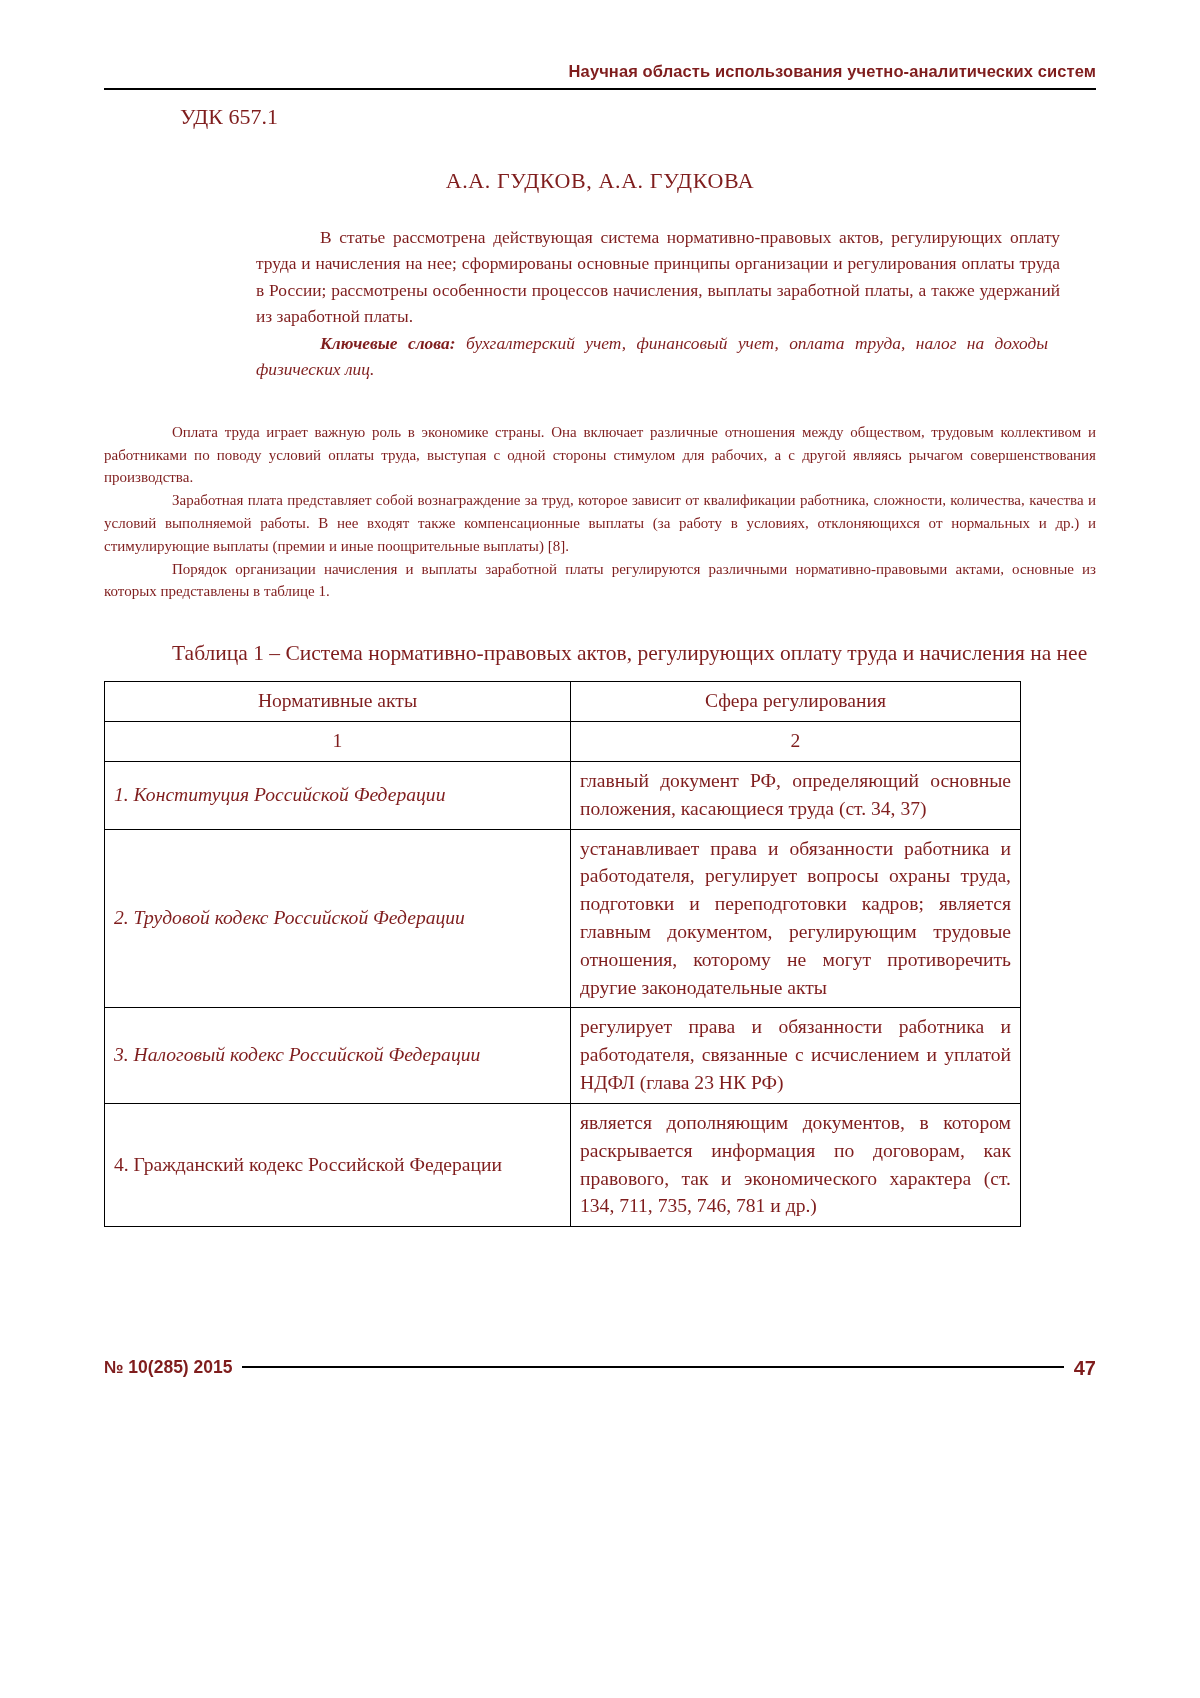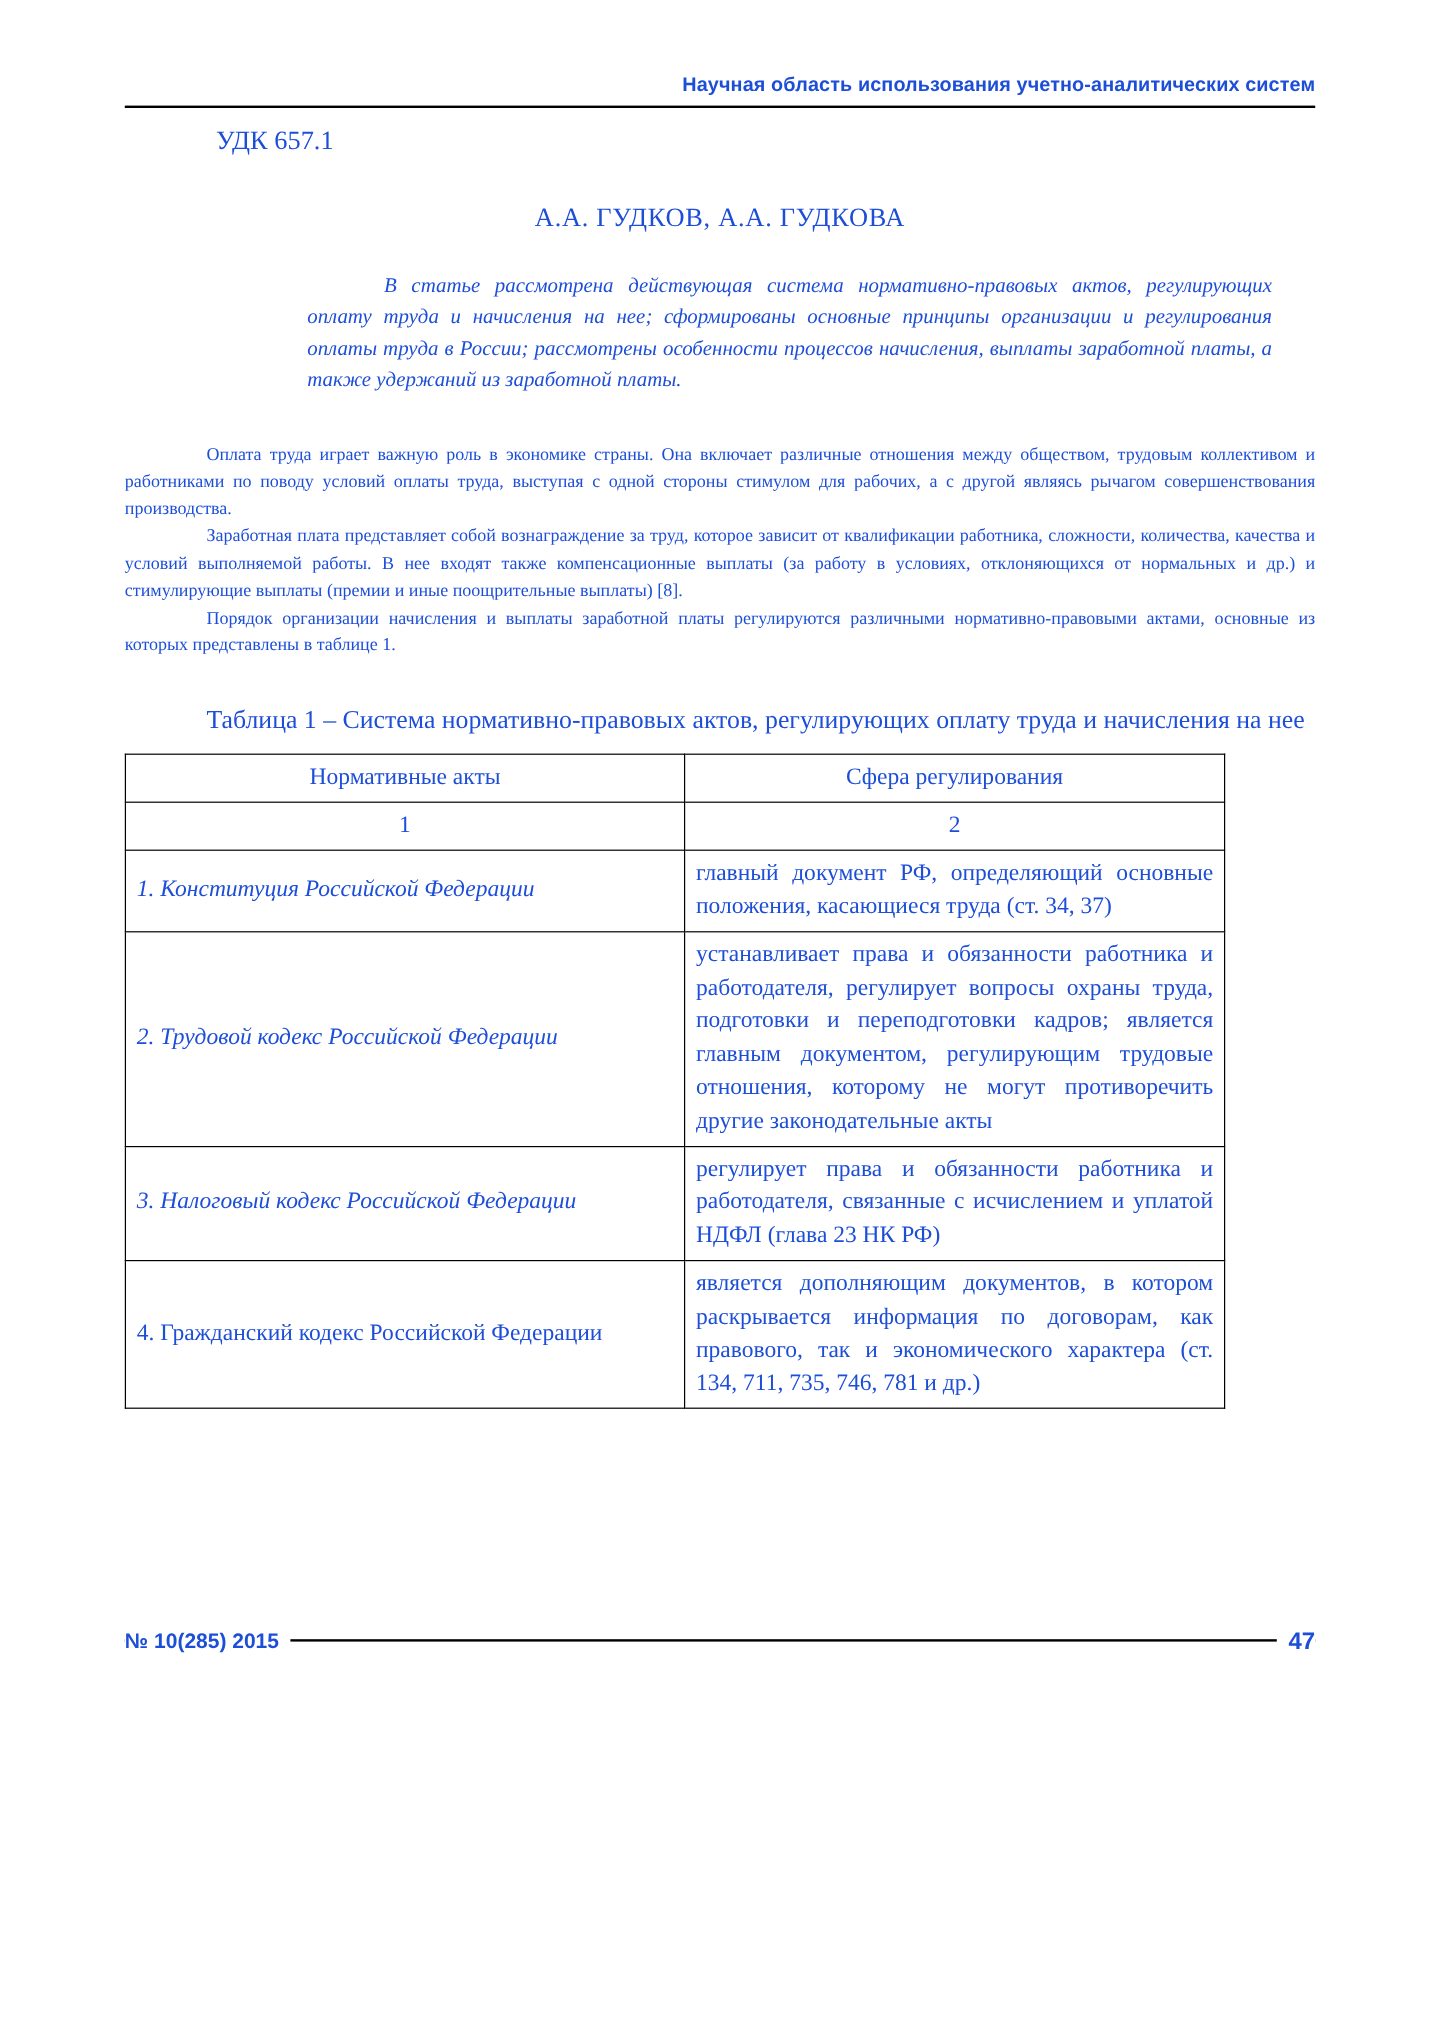--- a/index.html
+++ b/index.html
@@ -7,21 +7,21 @@
     padding: 0;
     background: #ffffff;
   }
   .page {
     position: relative;
     width: 1200px;
     height: 1480px;
     margin: 0 auto;
     background: #ffffff;
     font-family: "Liberation Serif", serif;
-    color: #1d4ed8;
+    color: #7f1d1d;
     box-sizing: border-box;
   }
 
   
   .runhead {
     position: absolute;
     top: 62px;
     left: 104px;
     width: 992px;
     text-align: right;
@@ -64,21 +64,20 @@
   .title {
     text-align: center;
     font-weight: bold;
     font-size: 25.5px;
     line-height: 1.42;
     letter-spacing: 0.2px;
     margin: 0 34px 26px 34px;
   }
 
   .abstract {
-    font-style: italic;
     font-size: 17.4px;
     line-height: 1.52;
     text-align: justify;
     margin: 0 36px 0 152px;
   }
   .abstract p {
     margin: 0;
     text-indent: 0;
   }
   .abstract .first-line {
@@ -194,20 +193,24 @@
 
     <div class="authors">А.А. ГУДКОВ, А.А. ГУДКОВА</div>
 
 
     <div class="abstract">
       <p>
           <span class="first-line">В статье рассмотрена действующая система нормативно-правовых актов, регулирующих оплату труда и начисления на нее; сформированы основные принципы организации и регулирования оплаты труда в России; рассмотрены особенности процессов начисления, выплаты заработной платы, а также удержаний из заработной платы.</span>
         </p>
     </div>
 
+    <div class="keywords">
+      <b>Ключевые слова:</b>
+      <span>бухгалтерский учет, финансовый учет, оплата труда, налог на доходы физических лиц.</span>
+    </div>
 
     <div class="body-text">
       <p>Оплата труда играет важную роль в экономике страны. Она включает различные отношения между обществом, трудовым коллективом и работниками по поводу условий оплаты труда, выступая с одной стороны стимулом для рабочих, а с другой являясь рычагом совершенствования производства.</p>
       <p>Заработная плата представляет собой вознаграждение за труд, которое зависит от квалификации работника, сложности, количества, качества и условий выполняемой работы. В нее входят также компенсационные выплаты (за работу в условиях, отклоняющихся от нормальных и др.) и стимулирующие выплаты (премии и иные поощрительные выплаты) [8].</p>
       <p>Порядок организации начисления и выплаты заработной платы регулируются различными нормативно-правовыми актами, основные из которых представлены в таблице 1.</p>
     </div>
 
     <div class="table-caption">Таблица 1 – Система нормативно-правовых актов, регулирующих оплату труда и начисления на нее</div>
 
     <table class="reg-table">

